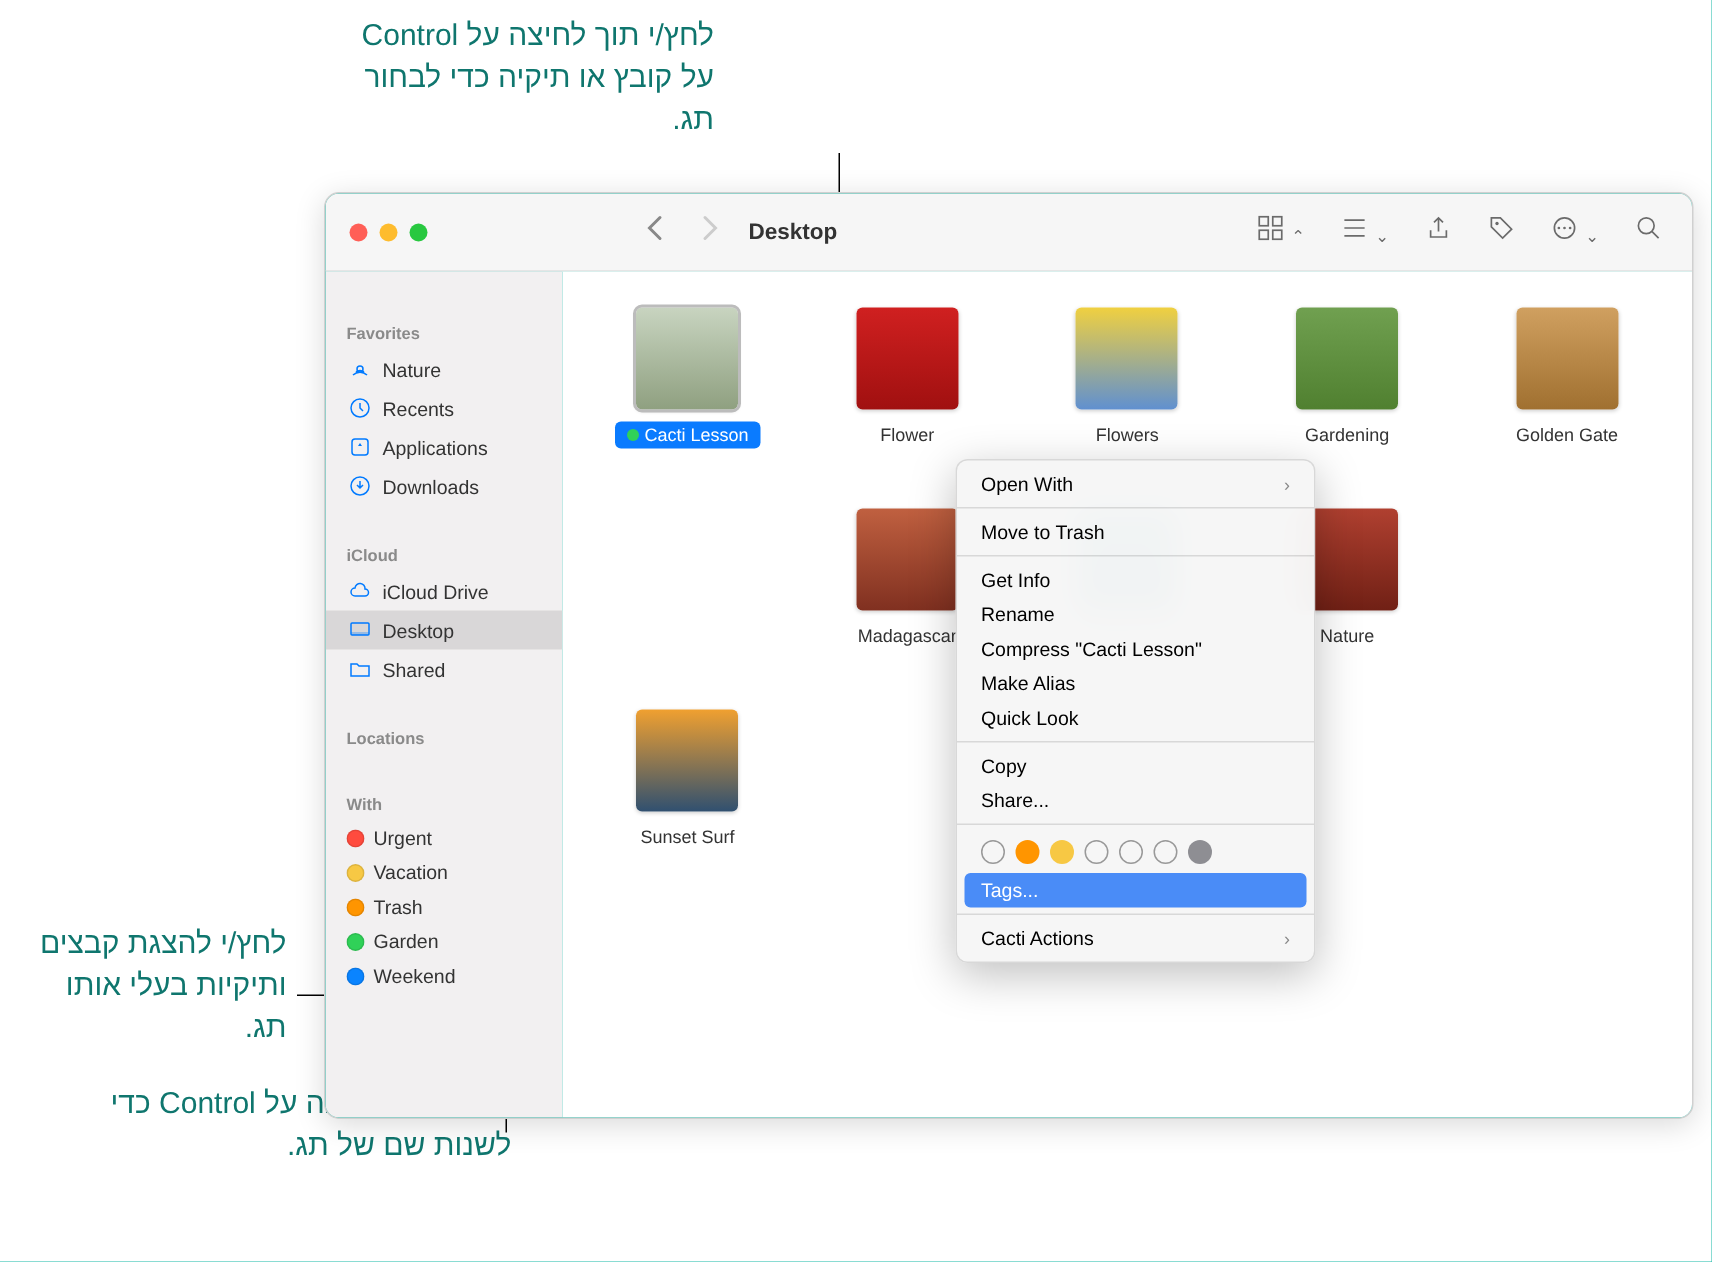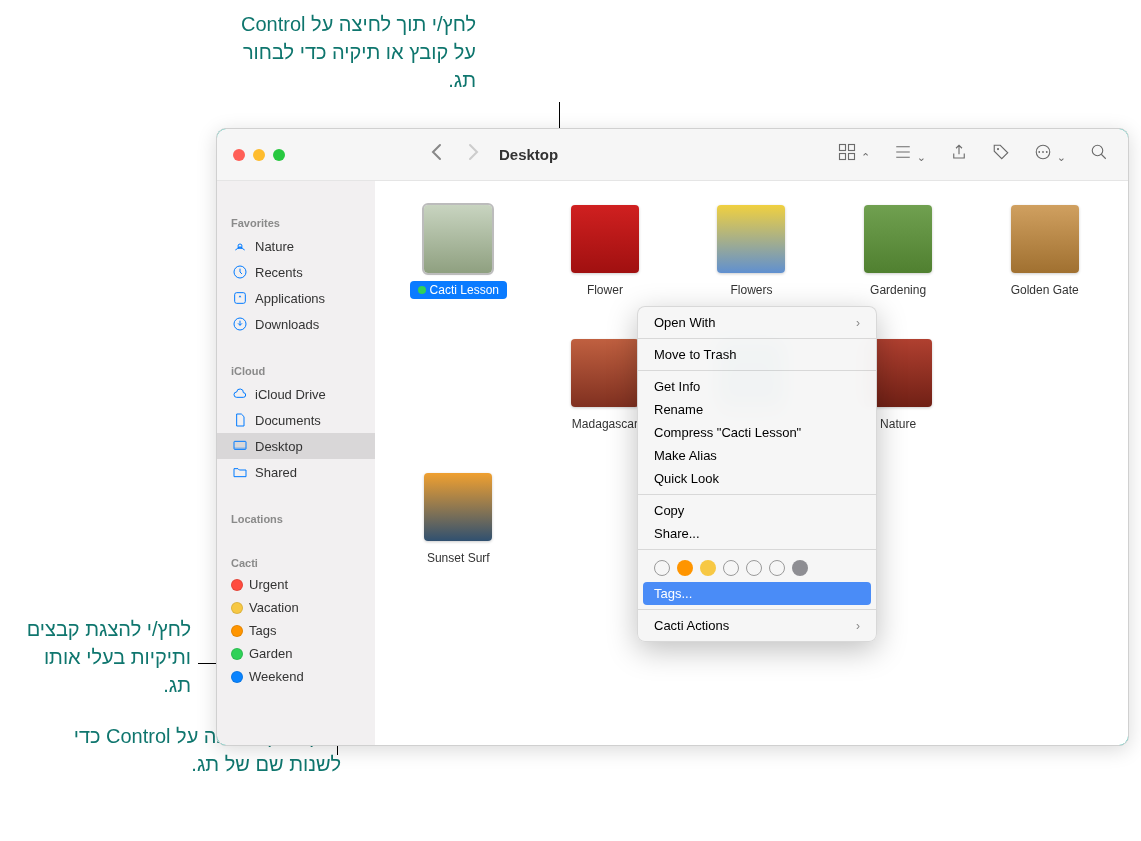--- a/index.html
+++ b/index.html
@@ -168,28 +168,20 @@
       <div class="sidebar-section">
         <div class="sidebar-header">iCloud</div>
         <div class="sidebar-item">
             <span class="icon">
               <svg viewBox="0 0 24 24" width="16" height="16">
                 <path d="M7 17a4 4 0 010-8 5 5 0 0110 1 3 3 0 010 7H7z" fill="none" stroke="currentColor" stroke-width="1.5"></path>
               </svg>
             </span>
             <span>iCloud Drive</span>
           </div>
-        <div class="sidebar-item">
-            <span class="icon">
-              <svg viewBox="0 0 24 24" width="16" height="16">
-                <path d="M7 3h7l4 4v14H7V3z" fill="none" stroke="currentColor" stroke-width="1.5"></path>
-              </svg>
-            </span>
-            <span>Documents</span>
-          </div>
         <div class="sidebar-item selected">
             <span class="icon">
               <svg viewBox="0 0 24 24" width="16" height="16">
                 <rect x="3" y="5" width="18" height="12" rx="1" fill="none" stroke="currentColor" stroke-width="1.5"></rect>
                 <rect x="3" y="14" width="18" height="3" fill="currentColor" opacity="0.3"></rect>
               </svg>
             </span>
             <span>Desktop</span>
           </div>
         <div class="sidebar-item">
@@ -200,32 +192,32 @@
             </span>
             <span>Shared</span>
           </div>
       </div>
 
       <div class="sidebar-section">
         <div class="sidebar-header">Locations</div>
       </div>
 
       <div class="sidebar-section">
-        <div class="sidebar-header">Cacti</div>
+        <div class="sidebar-header">With</div>
         <div class="sidebar-item">
             <span class="tag-dot" style="background:#ff4b3e"></span>
             <span>Urgent</span>
           </div>
         <div class="sidebar-item">
             <span class="tag-dot" style="background:#f7c844"></span>
             <span>Vacation</span>
           </div>
         <div class="sidebar-item">
             <span class="tag-dot" style="background:#ff9500"></span>
-            <span>Tags</span>
+            <span>Trash</span>
           </div>
         <div class="sidebar-item">
             <span class="tag-dot" style="background:#30d158"></span>
             <span>Garden</span>
           </div>
         <div class="sidebar-item">
             <span class="tag-dot" style="background:#0a84ff"></span>
             <span>Weekend</span>
           </div>
       </div>

